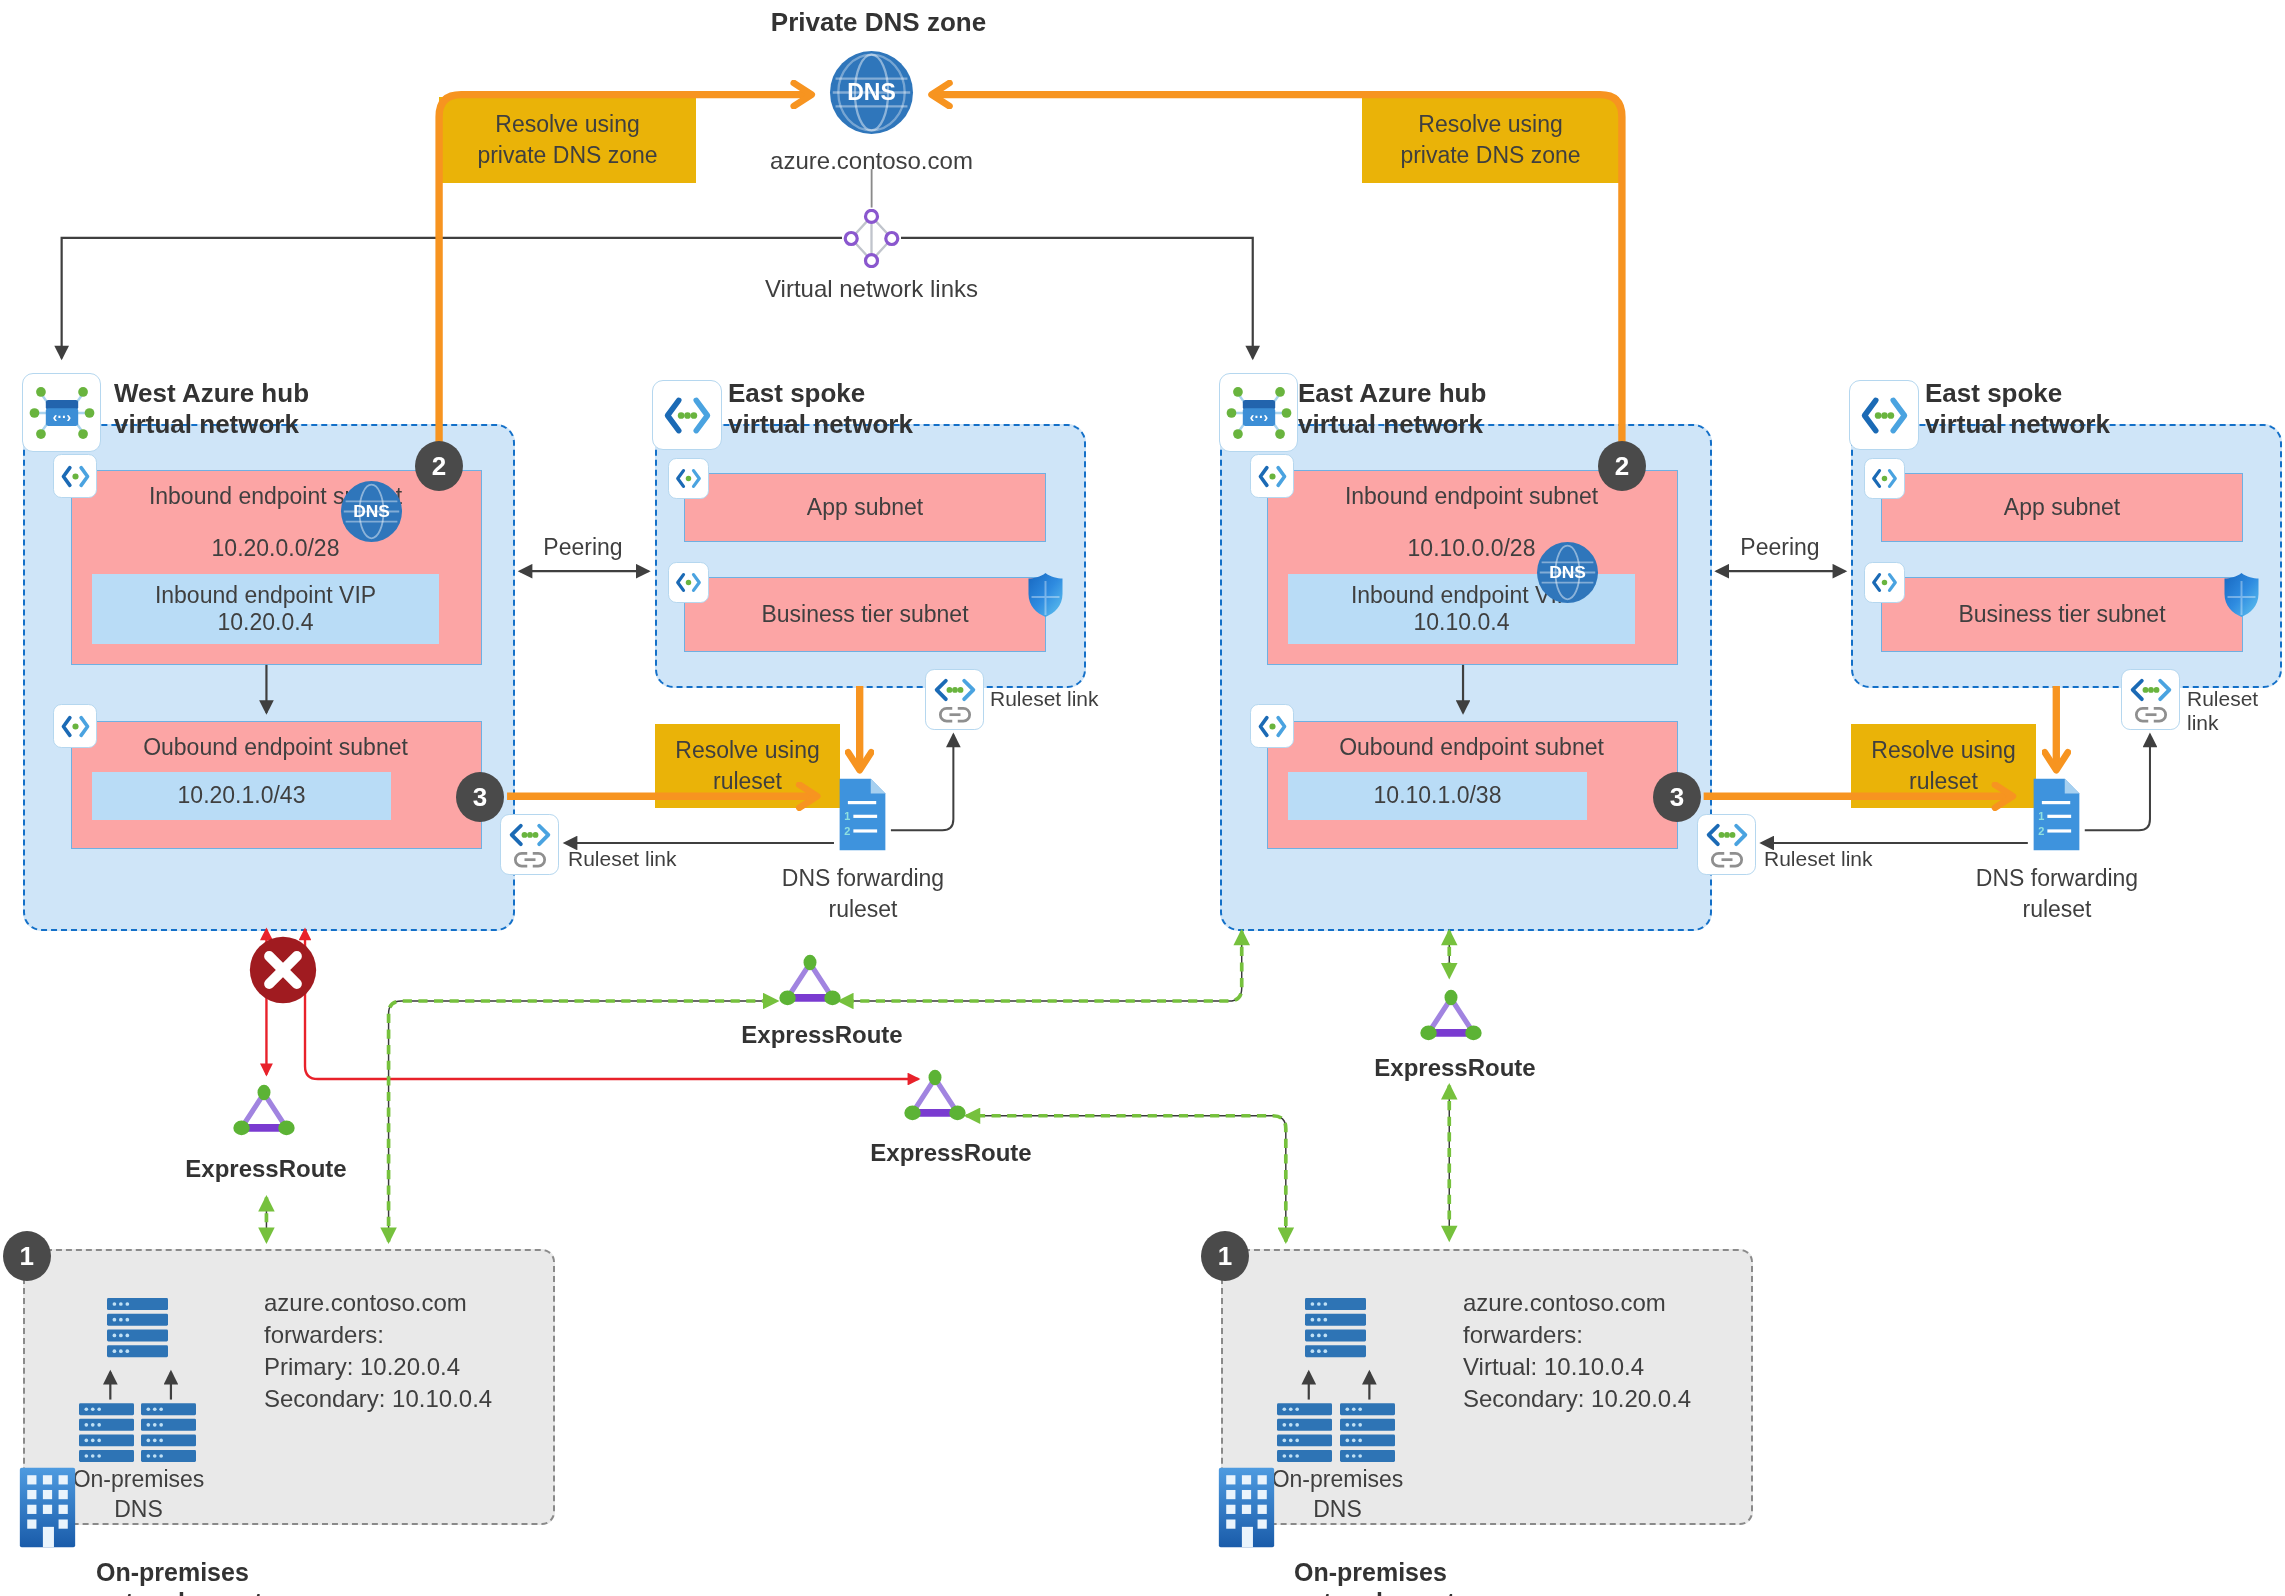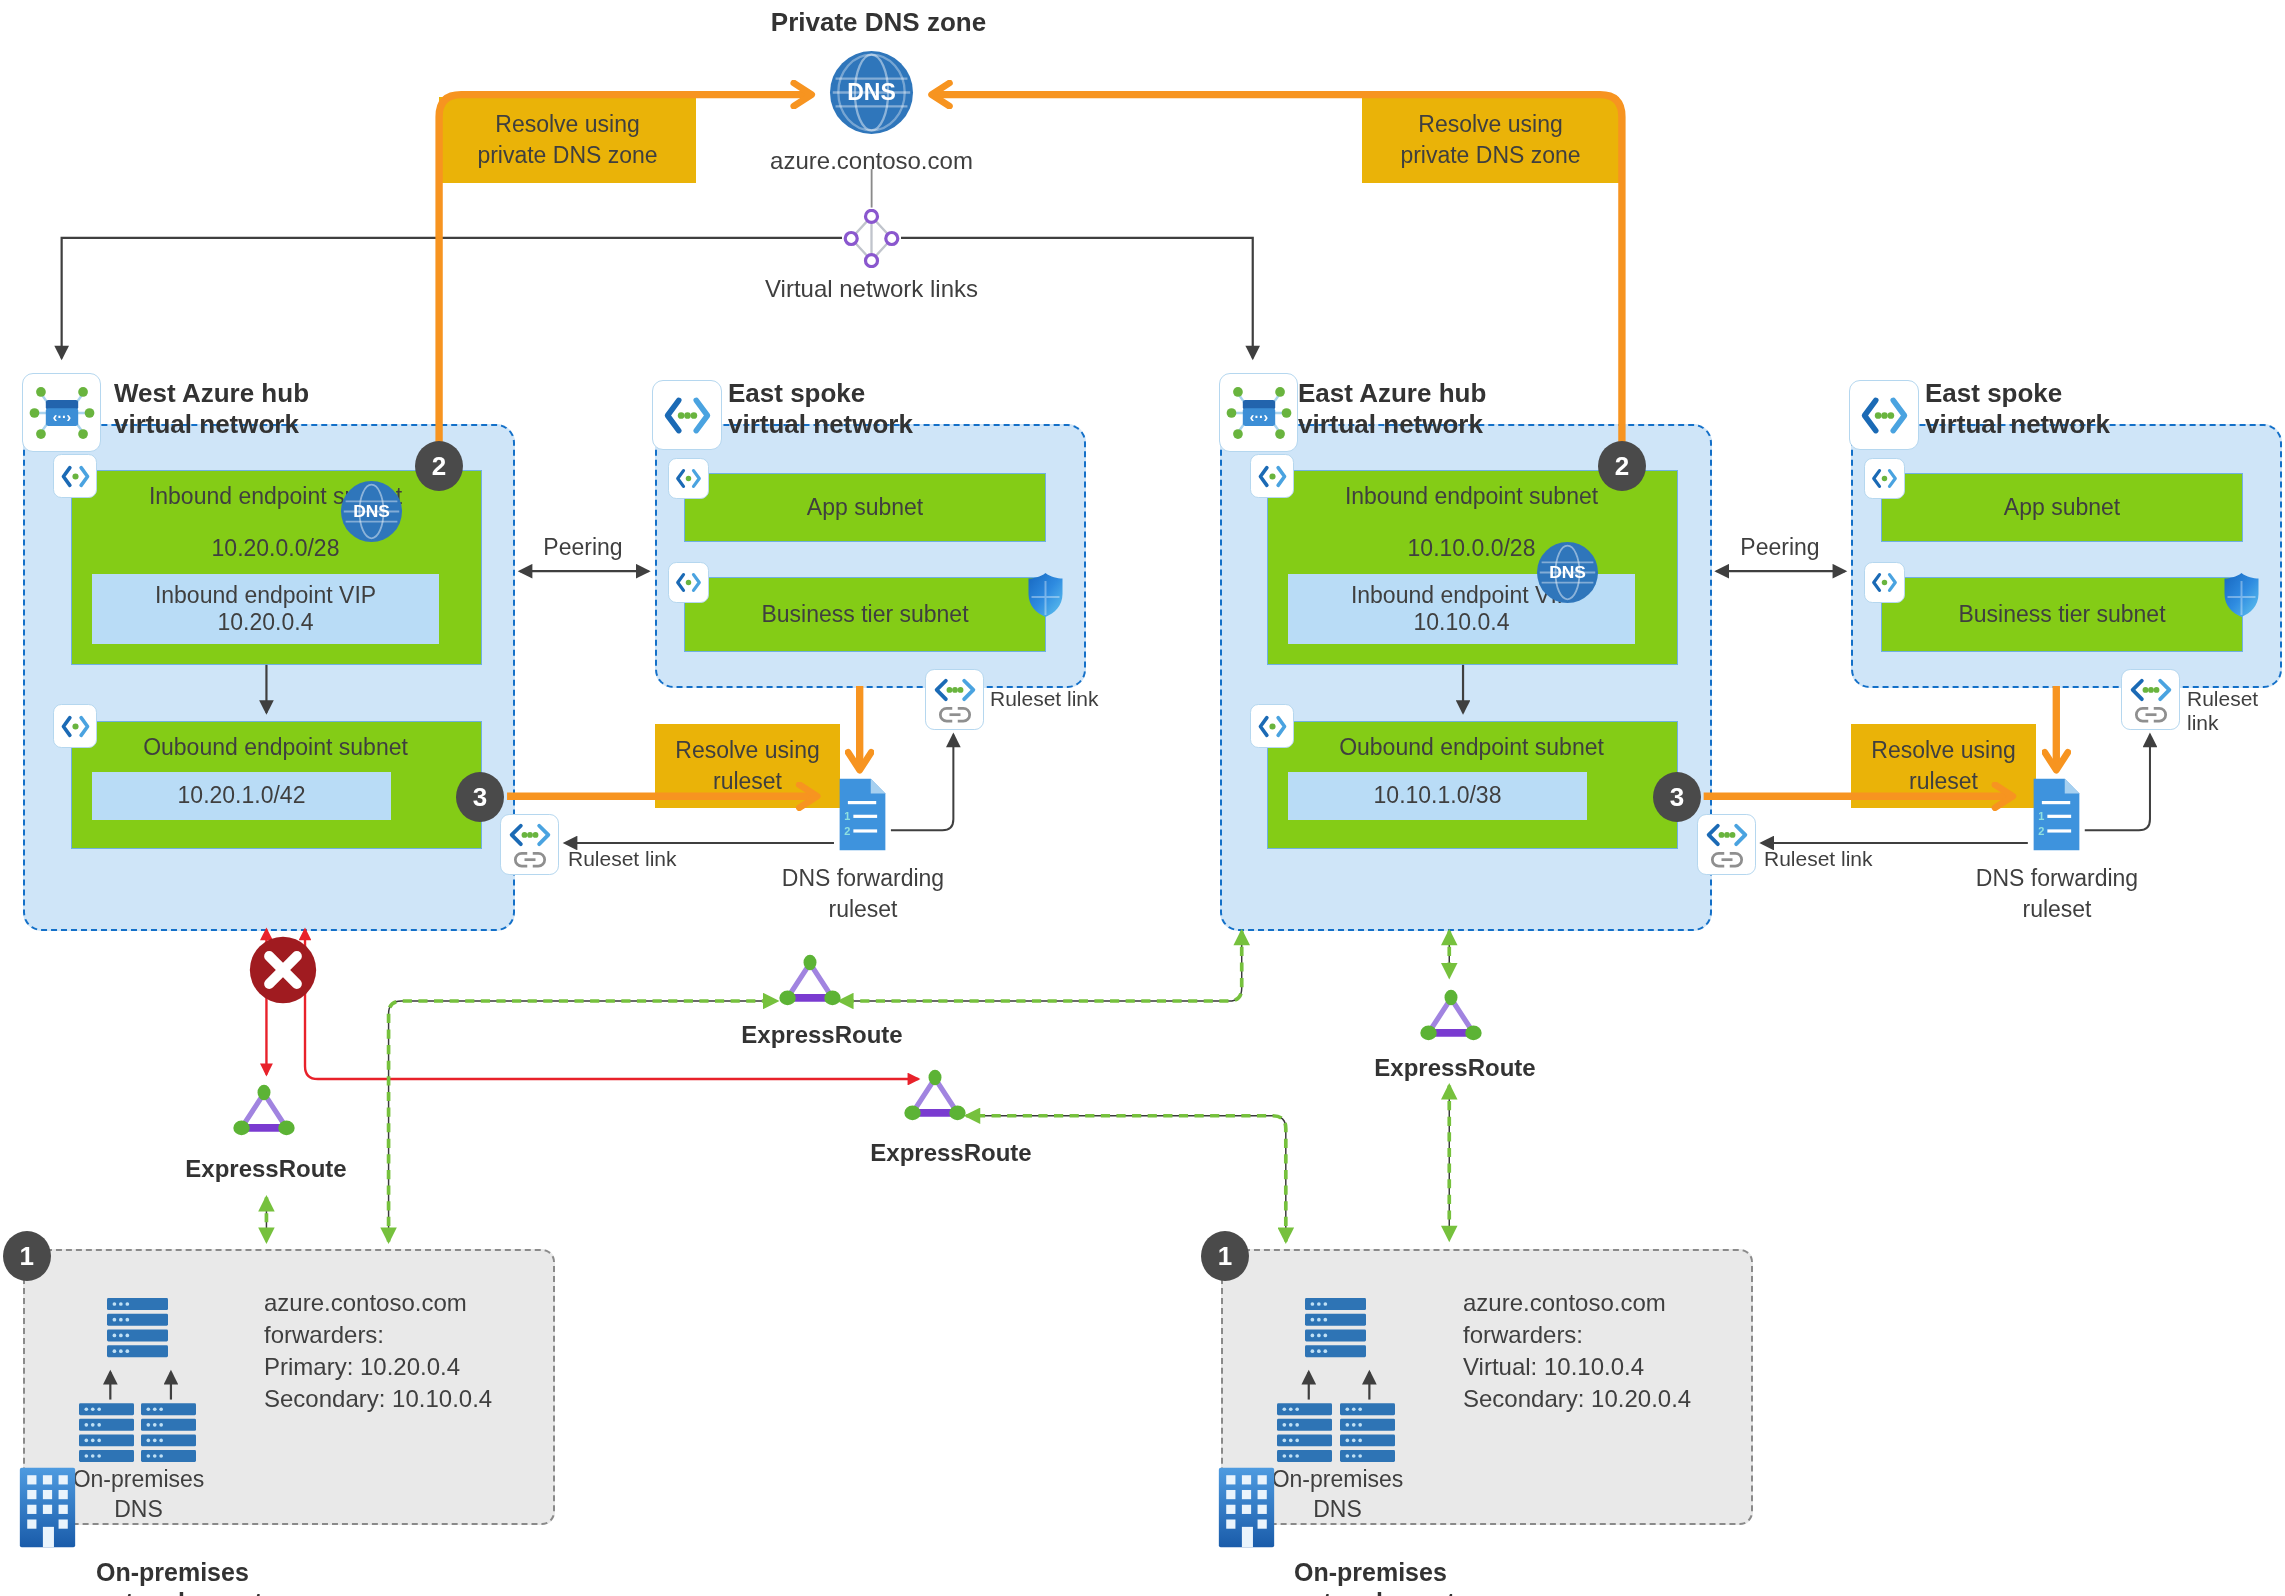--- a/index.html
+++ b/index.html
@@ -4,21 +4,21 @@
 <style>
   html,body{margin:0;padding:0;background:#fff;}
   body{width:2286px;height:1597px;overflow:hidden;position:relative;
        font-family:"Liberation Sans","DejaVu Sans",sans-serif;color:#3f3f3f;}
   .abs{position:absolute;}
   .stage{position:absolute;left:0;top:0;width:2286px;height:1597px;}
   svg.lines{position:absolute;left:0;top:0;z-index:5;pointer-events:none;}
   .card{background:#fff;border:1.4px solid #b5d7ef;border-radius:11px;z-index:6;
         display:flex;align-items:center;justify-content:center;flex-direction:column;}
   .cont{background:#cfe5f8;border:2.8px dashed #1470c8;border-radius:18.4px;z-index:1;}
-  .wbox{background:#84cc16;border:1.5px solid #6fb0e2;z-index:2;}
+  .wbox{background:#fca5a5;border:1.5px solid #6fb0e2;z-index:2;}
   .bbox{background:#b9dcf6;z-index:3;}
   .lbl{font-size:23px;color:#3f3f3f;text-align:center;z-index:7;line-height:27.5px;}
   .small{font-size:21px;z-index:7;}
   .bold{font-weight:bold;color:#333;}
   .title{font-size:26px;font-weight:bold;color:#333;line-height:31px;z-index:7;text-align:left;margin-top:18px;}
   .badge{background:#4a4a4a;border-radius:50%;color:#fff;font-weight:bold;font-size:26px;
          display:flex;align-items:center;justify-content:center;z-index:8;}
   .callout{background:#eab308;font-size:23px;color:#3f3f3f;text-align:center;z-index:4;line-height:31px;}
   .onprem{background:#e9e9e9;border:2.8px dashed #8a8a8a;border-radius:13px;z-index:1;}
   .icon{z-index:6;}
@@ -191,21 +191,21 @@
 <div class="abs wbox" style="left:71px;top:721px;width:409px;height:126px;"></div>
 <div class="abs card" style="left:53px;top:704px;width:42px;height:42px;border-radius:8.3px;">
   <svg width="37" height="37" viewBox="0 0 46 46">
         <path d="M16 12 L8 23 L16 34" fill="none" stroke="#1b6ab5" stroke-width="4.5" stroke-linecap="round" stroke-linejoin="round"></path>
         <path d="M30 12 L38 23 L30 34" fill="none" stroke="#4aa3e0" stroke-width="4.5" stroke-linecap="round" stroke-linejoin="round"></path>
         <circle cx="23" cy="23" r="3.8" fill="#69b43e"></circle>
       </svg>
 </div>
 <div class="abs lbl" style="left:71px;top:734px;width:409px;">Oubound endpoint subnet</div>
 <div class="abs bbox ctext" style="left:92px;top:772px;width:299px;height:48px;">
-  <span class="lbl">10.20.1.0/42</span>
+  <span class="lbl">10.20.1.0/43</span>
 </div>
 <div class="abs badge" style="left:456px;top:772px;width:48px;height:50px;">3</div>
 
 <div class="abs card" style="left:500px;top:814px;width:57px;height:59px;border-radius:9.2px;">
   <svg width="44" height="50" viewBox="0 0 48 54">
     <path d="M14 6 L4 16 L14 26" fill="none" stroke="#1b6ab5" stroke-width="4.2" stroke-linecap="round" stroke-linejoin="round"></path>
     <path d="M34 6 L44 16 L34 26" fill="none" stroke="#4aa3e0" stroke-width="4.2" stroke-linecap="round" stroke-linejoin="round"></path>
     <g fill="#69b43e">
           <circle cx="18" cy="16" r="3.2"></circle>
           <circle cx="24" cy="16" r="3.2"></circle>

